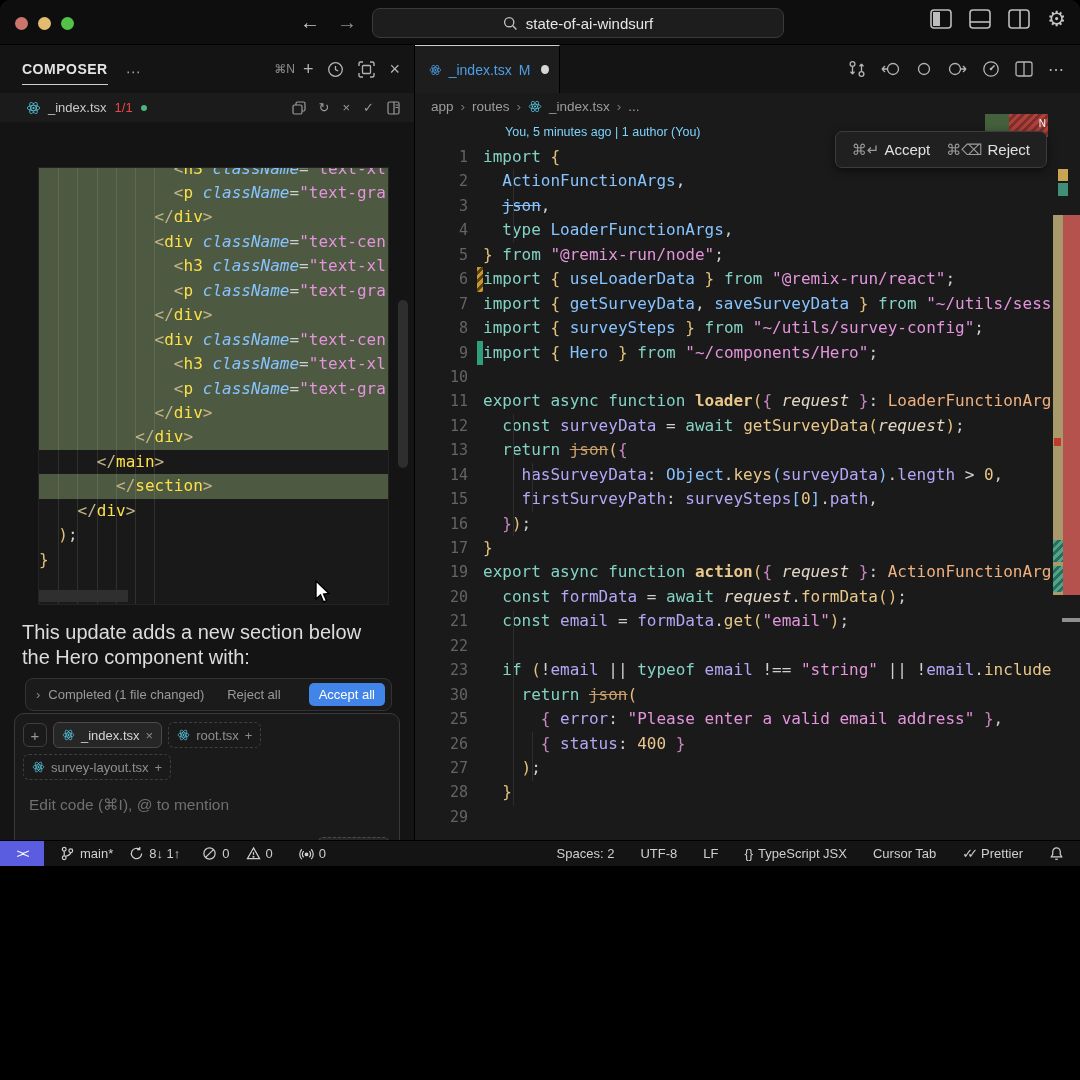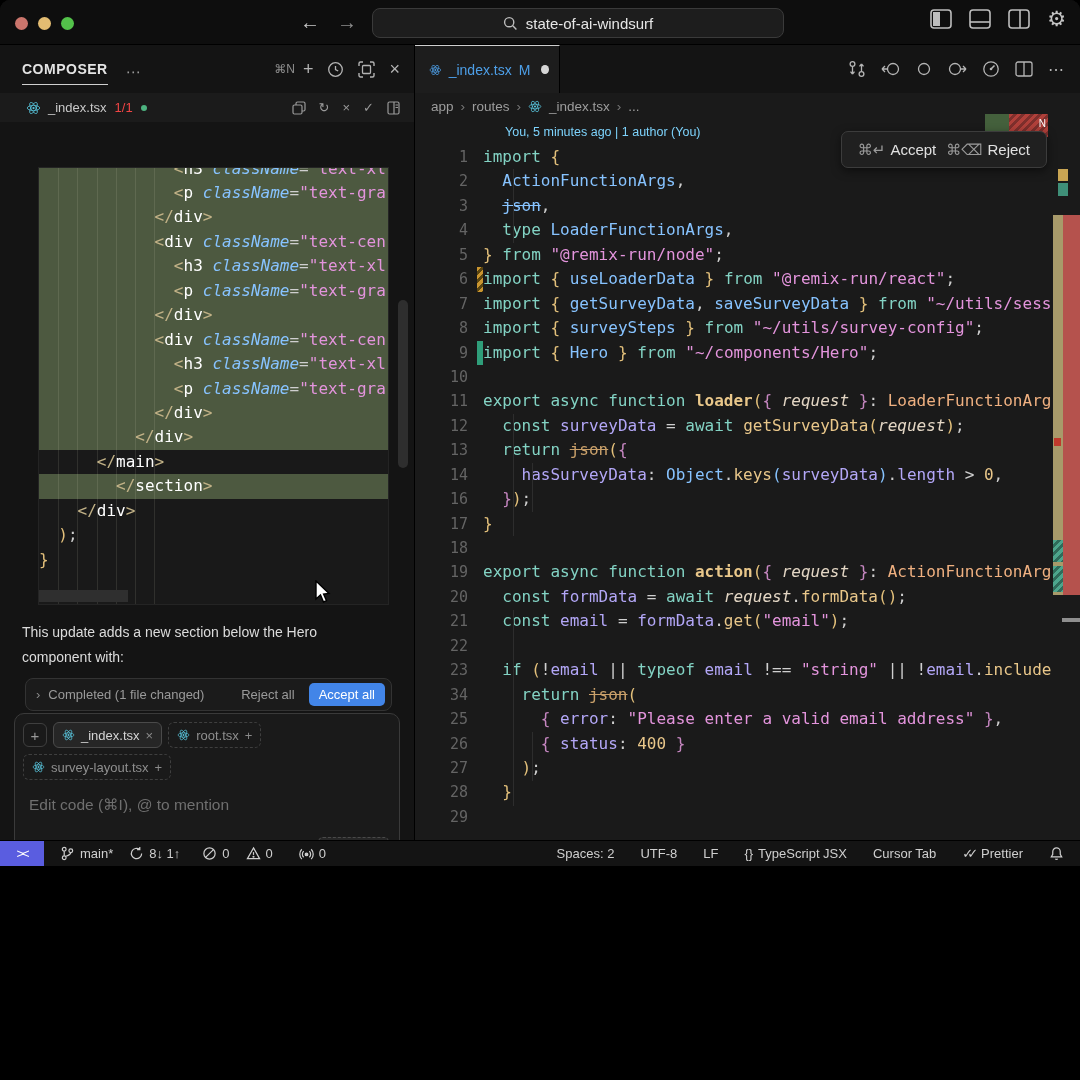--- a/index.html
+++ b/index.html
@@ -46,28 +46,28 @@
   .dl.green { background:#4d5940; }
   .dl.clip { height:13px; overflow:hidden; }
   .dl.clip > span, .dl.clip { line-height:24.45px; }
   .dl.clip .inner { display:block; margin-top:-11px; }
   .dguide { position:absolute; top:0; height:440px; width:1px; background:rgba(255,255,230,0.10); z-index:3; }
   .hthumb { position:absolute; left:0px; top:422px; width:89px; height:12px; background:#2f2f2f; z-index:4; }
   .comp-vscroll { position:absolute; left:398px; top:255px; width:10px; height:168px;
     background:#2e2e2e; border-radius:5px; }
   .mousecursor { position:absolute; left:274px; top:412px; z-index:9; }
 
-  .summary { position:absolute; left:22px; top:575px; width:360px; font-size:14px;
+  .summary { position:absolute; left:22px; top:575px; width:360px; font-size:20px;
     line-height:25px; color:#dcdcdc; }
 
   .statusrow { position:absolute; left:25px; top:633px; width:367px; height:33px;
     background:#1b1b1b; border:1px solid #333; border-radius:8px;
     display:flex; align-items:center; padding:0 6px 0 10px; font-size:13px; color:#9a9a9a; }
   .sr-chev { margin-right:8px; color:#8a8a8a; }
-  .sr-reject { margin-left:auto; margin-right:14px; }
+  .sr-reject { margin-left:auto; margin-right:28px; }
   .sr-accept { background:#4285e8; color:#fff; border-radius:5px; padding:4px 10px; }
 
   .inputbox { position:absolute; left:14px; top:668px; width:386px; height:156px;
     background:#1a1a1a; border:1px solid #3a3a3a; border-radius:10px; padding:8px; }
   .pillrow { display:flex; flex-wrap:wrap; gap:6px; align-items:center; }
   .plusbtn { width:24px; height:24px; border:1px solid #3f3f3f; border-radius:6px;
     color:#9a9a9a; font-size:15px; display:flex; align-items:center; justify-content:center; }
   .pill { height:26px; display:flex; align-items:center; gap:6px; padding:0 8px;
     border-radius:6px; font-size:13px; }
   .pill.solid { border:1px solid #4a4a4a; background:#262626; color:#d4d4d4; }
@@ -105,26 +105,26 @@
   .eguide { position:absolute; width:1px; background:#2d2d2d; }
 
   
   .t-kw{color:#83d3c4} .t-id{color:#87c3ff} .t-var{color:#b3a7f7}
   .t-fn{color:#e9c78a} .t-fnb{color:#e9c78a;font-weight:bold} .t-ty{color:#efb080}
   .t-st{color:#e394dc} .t-pu{color:#cfcfcf} .t-br{color:#e3c07b}
   .t-pur{color:#c586c0} .t-bb{color:#87c3ff} .t-num{color:#e9c78a}
   .t-pm{color:#e3d6c4;font-style:italic}
   .t-sj{color:#c9a06a;text-decoration:line-through}
   .t-sb{color:#87c3ff;text-decoration:line-through}
-  .t-tag{color:#ffffff} .t-at{color:#87c3ff;font-style:italic}
+  .t-tag{color:#fde047} .t-at{color:#87c3ff;font-style:italic}
   .t-tp{color:#c2b287} .t-eq{color:#cfcfcf}
 
   .popup { position:absolute; top:86px; right:33px; height:37px; background:#202020;
     border:1px solid #3c3c3c; border-radius:7px; box-shadow:0 3px 10px rgba(0,0,0,.5);
-    display:flex; align-items:center; gap:10px; padding:0 16px; font-size:15px; color:#e0e0e0; z-index:6; }
+    display:flex; align-items:center; gap:16px; padding:0 16px; font-size:15px; color:#e0e0e0; z-index:6; }
   .popup .sc { color:#9a9a9a; margin-right:5px; }
 
   
   .mm { position:absolute; z-index:4; }
   .mm-frag { top:69px; right:32px; width:63px; height:23px; background:#44603c; overflow:hidden; }
   .mm-frag-red { position:absolute; right:0; top:0; width:39px; height:23px;
     background:repeating-linear-gradient(135deg,#b0403a 0 3px,#7e2f2c 3px 6px);
     color:#fff; font-size:10px; text-align:right; padding:4px 2px 0 0; }
   .ovr-y { top:124px; right:12px; width:10px; height:12px; background:#c9a553; }
   .ovr-t1 { top:138px; right:12px; width:10px; height:13px; background:#3f8f78; }
@@ -407,29 +407,29 @@
             <div class="cl"><span class="num">5</span><span class="mark"></span><span class="code"><span class="t-br">}</span><span class="t-pu"> </span><span class="t-kw">from</span><span class="t-pu"> </span><span class="t-st">"@remix-run/node"</span><span class="t-pu">;</span></span></div>
             <div class="cl"><span class="num">6</span><span class="mark mod"></span><span class="code"><span class="t-kw">import</span><span class="t-pu"> </span><span class="t-br">{</span><span class="t-pu"> </span><span class="t-id">useLoaderData</span><span class="t-pu"> </span><span class="t-br">}</span><span class="t-pu"> </span><span class="t-kw">from</span><span class="t-pu"> </span><span class="t-st">"@remix-run/react"</span><span class="t-pu">;</span></span></div>
             <div class="cl"><span class="num">7</span><span class="mark"></span><span class="code"><span class="t-kw">import</span><span class="t-pu"> </span><span class="t-br">{</span><span class="t-pu"> </span><span class="t-id">getSurveyData</span><span class="t-pu">, </span><span class="t-id">saveSurveyData</span><span class="t-pu"> </span><span class="t-br">}</span><span class="t-pu"> </span><span class="t-kw">from</span><span class="t-pu"> </span><span class="t-st">"~/utils/sess</span></span></div>
             <div class="cl"><span class="num">8</span><span class="mark"></span><span class="code"><span class="t-kw">import</span><span class="t-pu"> </span><span class="t-br">{</span><span class="t-pu"> </span><span class="t-id">surveySteps</span><span class="t-pu"> </span><span class="t-br">}</span><span class="t-pu"> </span><span class="t-kw">from</span><span class="t-pu"> </span><span class="t-st">"~/utils/survey-config"</span><span class="t-pu">;</span></span></div>
             <div class="cl"><span class="num">9</span><span class="mark add"></span><span class="code"><span class="t-kw">import</span><span class="t-pu"> </span><span class="t-br">{</span><span class="t-pu"> </span><span class="t-id">Hero</span><span class="t-pu"> </span><span class="t-br">}</span><span class="t-pu"> </span><span class="t-kw">from</span><span class="t-pu"> </span><span class="t-st">"~/components/Hero"</span><span class="t-pu">;</span></span></div>
             <div class="cl"><span class="num">10</span><span class="mark"></span><span class="code"></span></div>
             <div class="cl"><span class="num">11</span><span class="mark"></span><span class="code"><span class="t-kw">export async function</span><span class="t-pu"> </span><span class="t-fnb">loader</span><span class="t-br">(</span><span class="t-pur">{</span><span class="t-pu"> </span><span class="t-pm">request</span><span class="t-pu"> </span><span class="t-pur">}</span><span class="t-pu">: </span><span class="t-ty">LoaderFunctionArg</span></span></div>
             <div class="cl"><span class="num">12</span><span class="mark"></span><span class="code">  <span class="t-kw">const</span><span class="t-pu"> </span><span class="t-var">surveyData</span><span class="t-pu"> = </span><span class="t-kw">await</span><span class="t-pu"> </span><span class="t-fn">getSurveyData</span><span class="t-br">(</span><span class="t-pm">request</span><span class="t-br">)</span><span class="t-pu">;</span></span></div>
             <div class="cl"><span class="num">13</span><span class="mark"></span><span class="code">  <span class="t-kw">return</span><span class="t-pu"> </span><span class="t-sj">json</span><span class="t-br">(</span><span class="t-pur">{</span></span></div>
             <div class="cl"><span class="num">14</span><span class="mark"></span><span class="code">    <span class="t-var">hasSurveyData</span><span class="t-pu">: </span><span class="t-id">Object</span><span class="t-pu">.</span><span class="t-fn">keys</span><span class="t-bb">(</span><span class="t-var">surveyData</span><span class="t-bb">)</span><span class="t-pu">.</span><span class="t-var">length</span><span class="t-pu"> &gt; </span><span class="t-num">0</span><span class="t-pu">,</span></span></div>
+            <div class="cl"><span class="num">15</span><span class="mark"></span><span class="code">    <span class="t-var">firstSurveyPath</span><span class="t-pu">: </span><span class="t-var">surveySteps</span><span class="t-bb">[</span><span class="t-num">0</span><span class="t-bb">]</span><span class="t-pu">.</span><span class="t-var">path</span><span class="t-pu">,</span></span></div>
             <div class="cl"><span class="num">16</span><span class="mark"></span><span class="code">  <span class="t-pur">}</span><span class="t-br">)</span><span class="t-pu">;</span></span></div>
             <div class="cl"><span class="num">17</span><span class="mark"></span><span class="code"><span class="t-br">}</span></span></div>
-            <div class="cl"><span class="num">18</span><span class="mark"></span><span class="code"></span></div>
             <div class="cl"><span class="num">19</span><span class="mark"></span><span class="code"><span class="t-kw">export async function</span><span class="t-pu"> </span><span class="t-fnb">action</span><span class="t-br">(</span><span class="t-pur">{</span><span class="t-pu"> </span><span class="t-pm">request</span><span class="t-pu"> </span><span class="t-pur">}</span><span class="t-pu">: </span><span class="t-ty">ActionFunctionArg</span></span></div>
             <div class="cl"><span class="num">20</span><span class="mark"></span><span class="code">  <span class="t-kw">const</span><span class="t-pu"> </span><span class="t-var">formData</span><span class="t-pu"> = </span><span class="t-kw">await</span><span class="t-pu"> </span><span class="t-pm">request</span><span class="t-pu">.</span><span class="t-fn">formData</span><span class="t-br">()</span><span class="t-pu">;</span></span></div>
             <div class="cl"><span class="num">21</span><span class="mark"></span><span class="code">  <span class="t-kw">const</span><span class="t-pu"> </span><span class="t-var">email</span><span class="t-pu"> = </span><span class="t-var">formData</span><span class="t-pu">.</span><span class="t-fn">get</span><span class="t-br">(</span><span class="t-st">"email"</span><span class="t-br">)</span><span class="t-pu">;</span></span></div>
             <div class="cl"><span class="num">22</span><span class="mark"></span><span class="code"></span></div>
             <div class="cl"><span class="num">23</span><span class="mark"></span><span class="code">  <span class="t-kw">if</span><span class="t-pu"> </span><span class="t-br">(</span><span class="t-pu">!</span><span class="t-var">email</span><span class="t-pu"> || </span><span class="t-kw">typeof</span><span class="t-pu"> </span><span class="t-var">email</span><span class="t-pu"> !== </span><span class="t-st">"string"</span><span class="t-pu"> || !</span><span class="t-var">email</span><span class="t-pu">.</span><span class="t-fn">include</span></span></div>
-            <div class="cl"><span class="num">34</span><span class="mark"></span><span class="code">    <span class="t-kw">return</span><span class="t-pu"> </span><span class="t-sj">json</span><span class="t-br">(</span></span></div>
+            <div class="cl"><span class="num">30</span><span class="mark"></span><span class="code">    <span class="t-kw">return</span><span class="t-pu"> </span><span class="t-sj">json</span><span class="t-br">(</span></span></div>
             <div class="cl"><span class="num">25</span><span class="mark"></span><span class="code">      <span class="t-pur">{</span><span class="t-pu"> </span><span class="t-var">error</span><span class="t-pu">: </span><span class="t-st">"Please enter a valid email address"</span><span class="t-pu"> </span><span class="t-pur">}</span><span class="t-pu">,</span></span></div>
             <div class="cl"><span class="num">26</span><span class="mark"></span><span class="code">      <span class="t-pur">{</span><span class="t-pu"> </span><span class="t-var">status</span><span class="t-pu">: </span><span class="t-num">400</span><span class="t-pu"> </span><span class="t-pur">}</span></span></div>
             <div class="cl"><span class="num">27</span><span class="mark"></span><span class="code">    <span class="t-br">)</span><span class="t-pu">;</span></span></div>
             <div class="cl"><span class="num">28</span><span class="mark"></span><span class="code">  <span class="t-br">}</span></span></div>
             <div class="cl"><span class="num">29</span><span class="mark"></span><span class="code"></span></div>
           </div>
         <div class="eguide" style="left:98px; top:49px; height:74px"></div>
         <div class="eguide" style="left:98px; top:294px; height:122px"></div>
         <div class="eguide" style="left:117px; top:343px; height:49px"></div>
         <div class="eguide" style="left:98px; top:490px; height:196px"></div>

